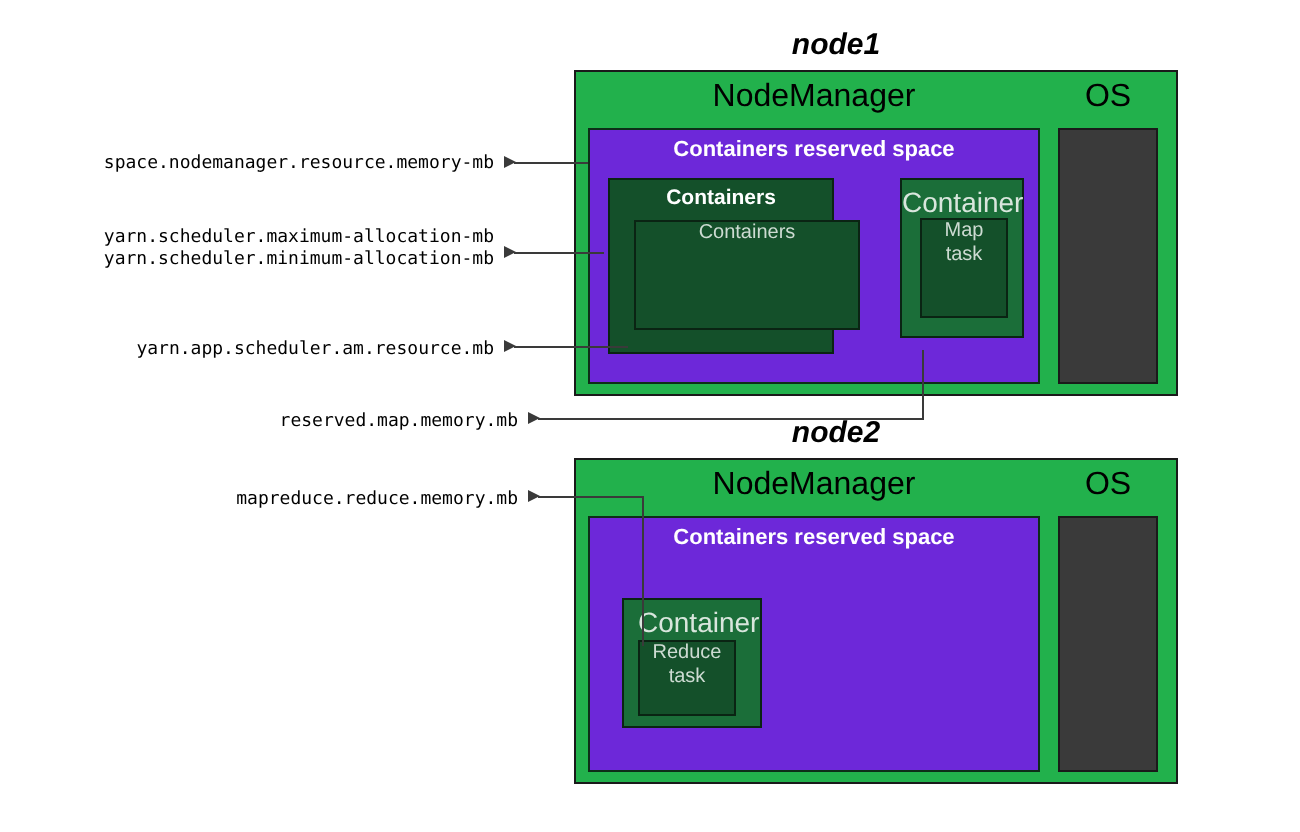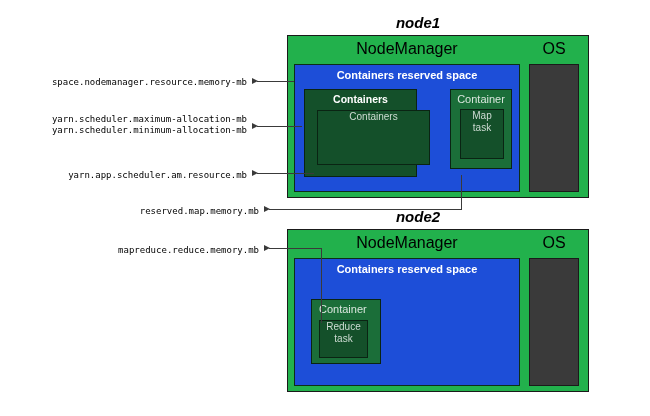--- a/index.html
+++ b/index.html
@@ -51,21 +51,21 @@
     font-size: 16px;
     color: #000000;
     white-space: nowrap;
     text-align: center;
     font-family: "Liberation Sans", sans-serif;
   }
 
   
   .reserved-box {
     position: absolute;
-    background: #1d4ed8;
+    background: #6d28d9;
     border: 1.5px solid #0d2e18;
     box-sizing: border-box;
     padding-left: 31px;
   }
   .reserved-label {
     position: absolute;
     top: 4px;
     left: 0;
     right: 0;
     text-align: center;
@@ -100,21 +100,21 @@
     background: #1b6e39;
     border: 1.5px solid #0a2413;
     box-sizing: border-box;
   }
   .container-label {
     position: absolute;
     top: 3px;
     left: 0;
     right: 0;
     text-align: center;
-    font-size: 11px;
+    font-size: 14px;
     font-weight: normal;
     color: #d9e6dd;
     white-space: nowrap;
   }
 
   
   .task-box {
     position: absolute;
     background: #14502a;
     border: 1.5px solid #0a2413;

